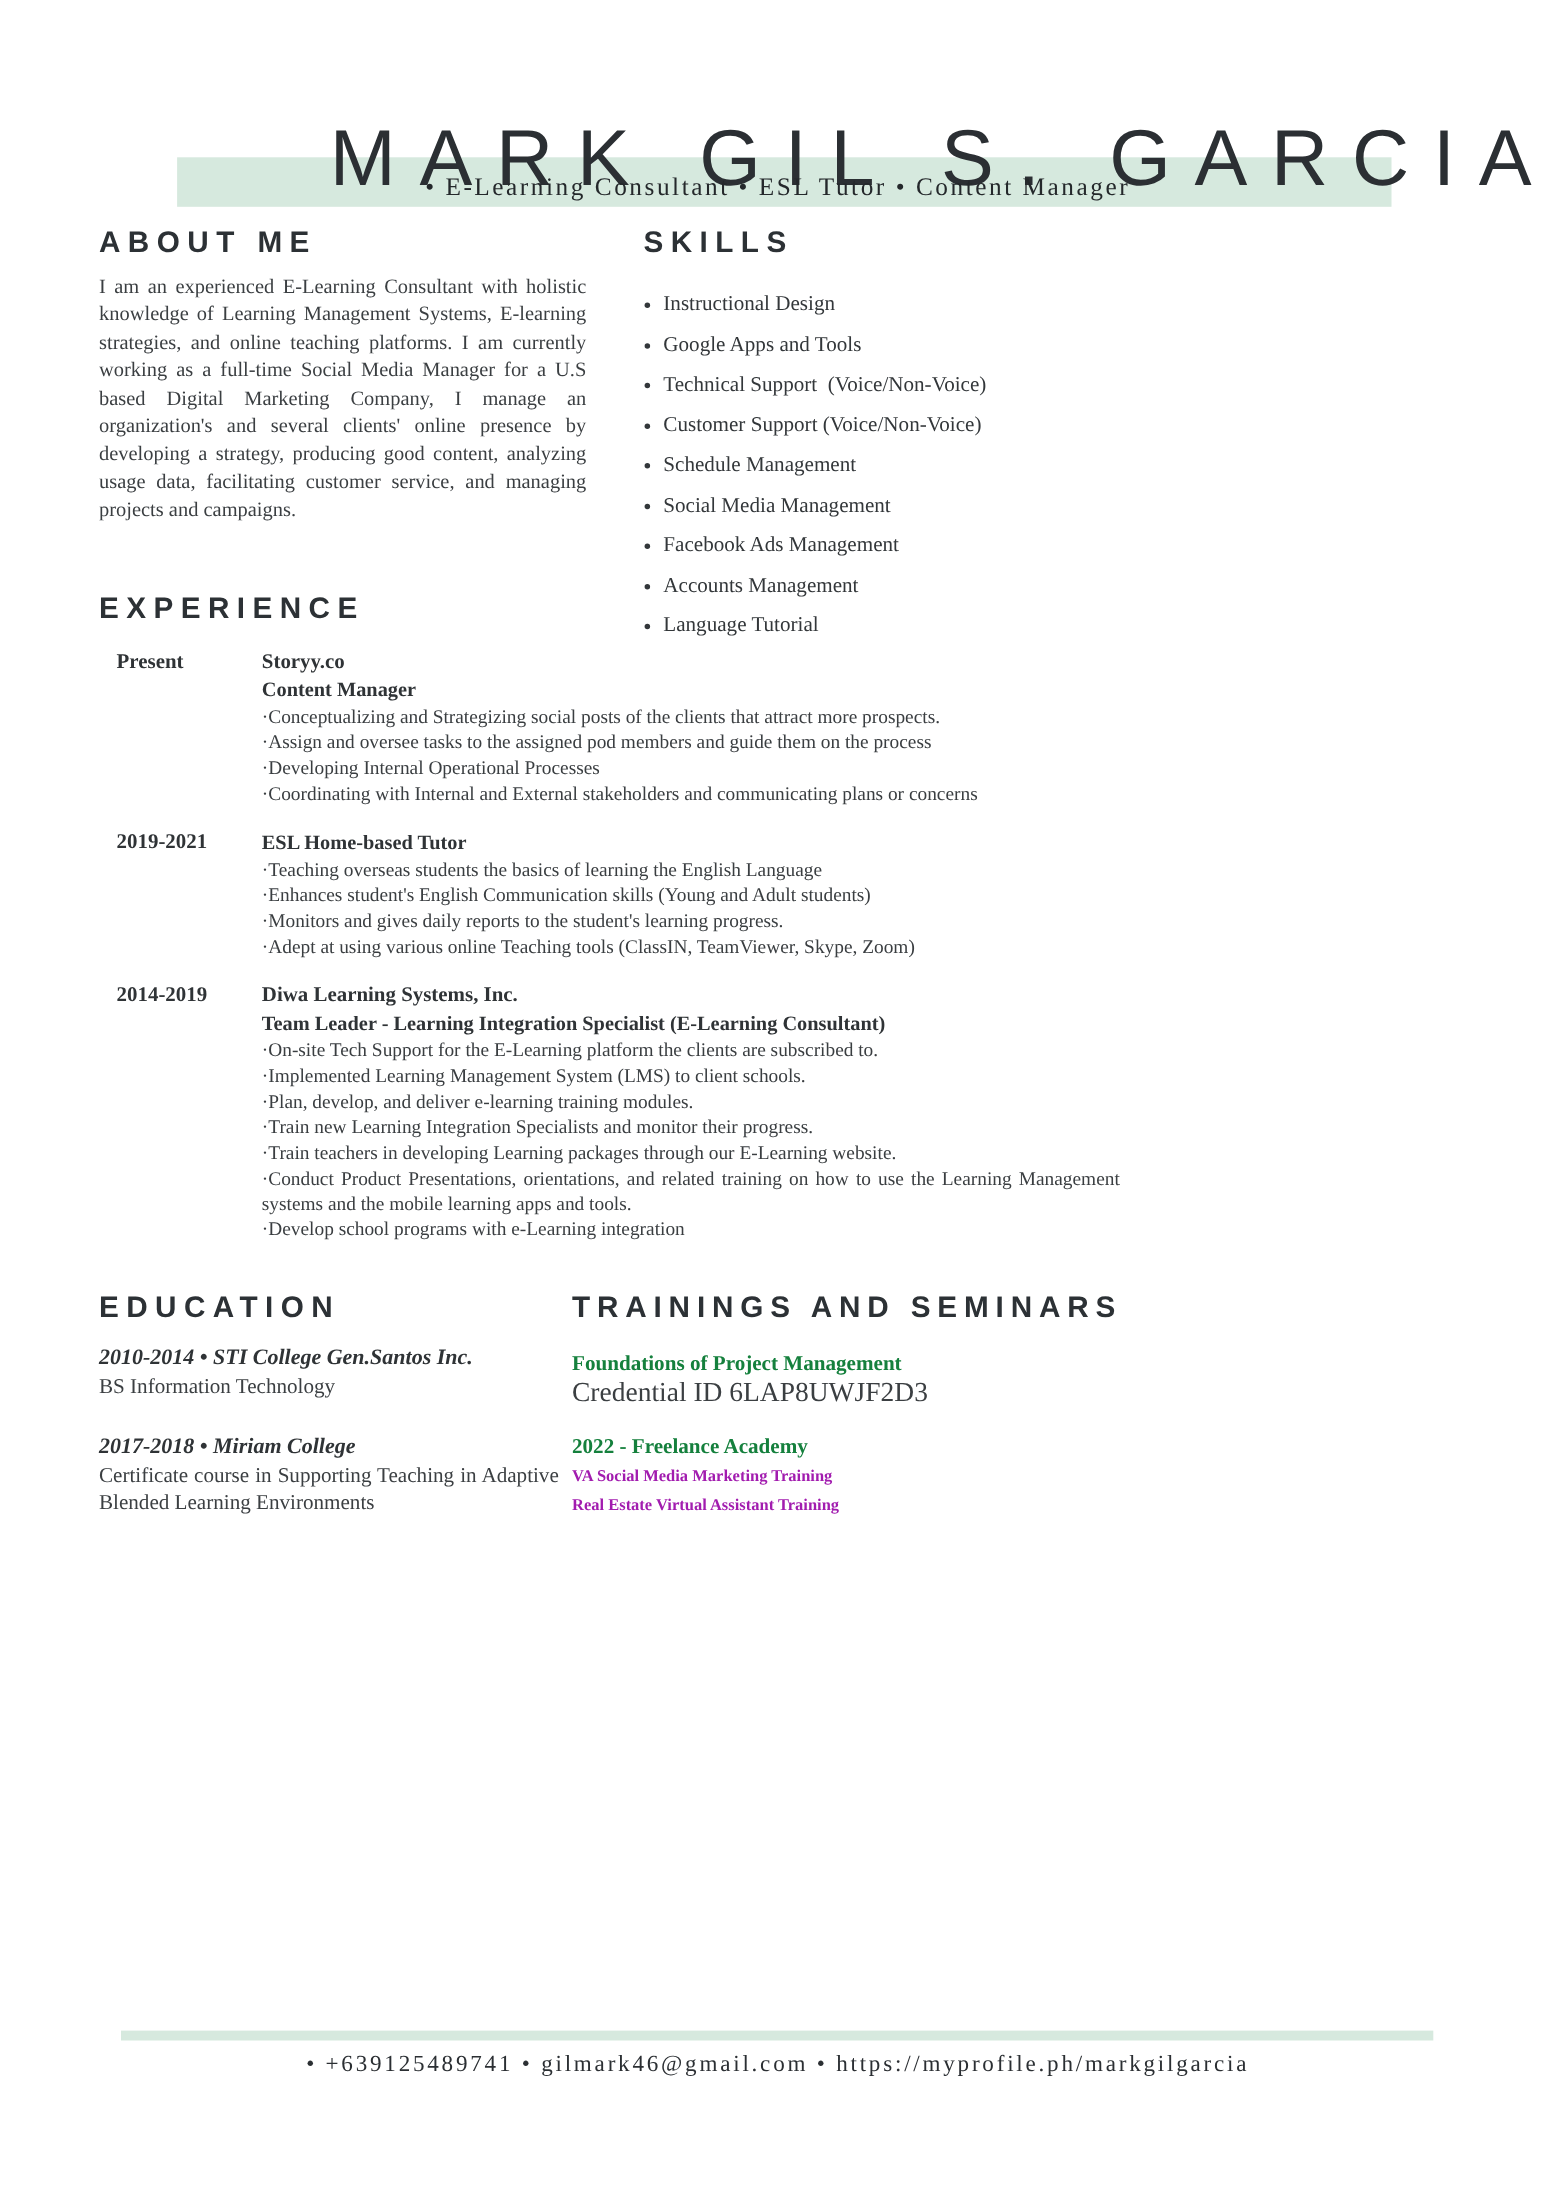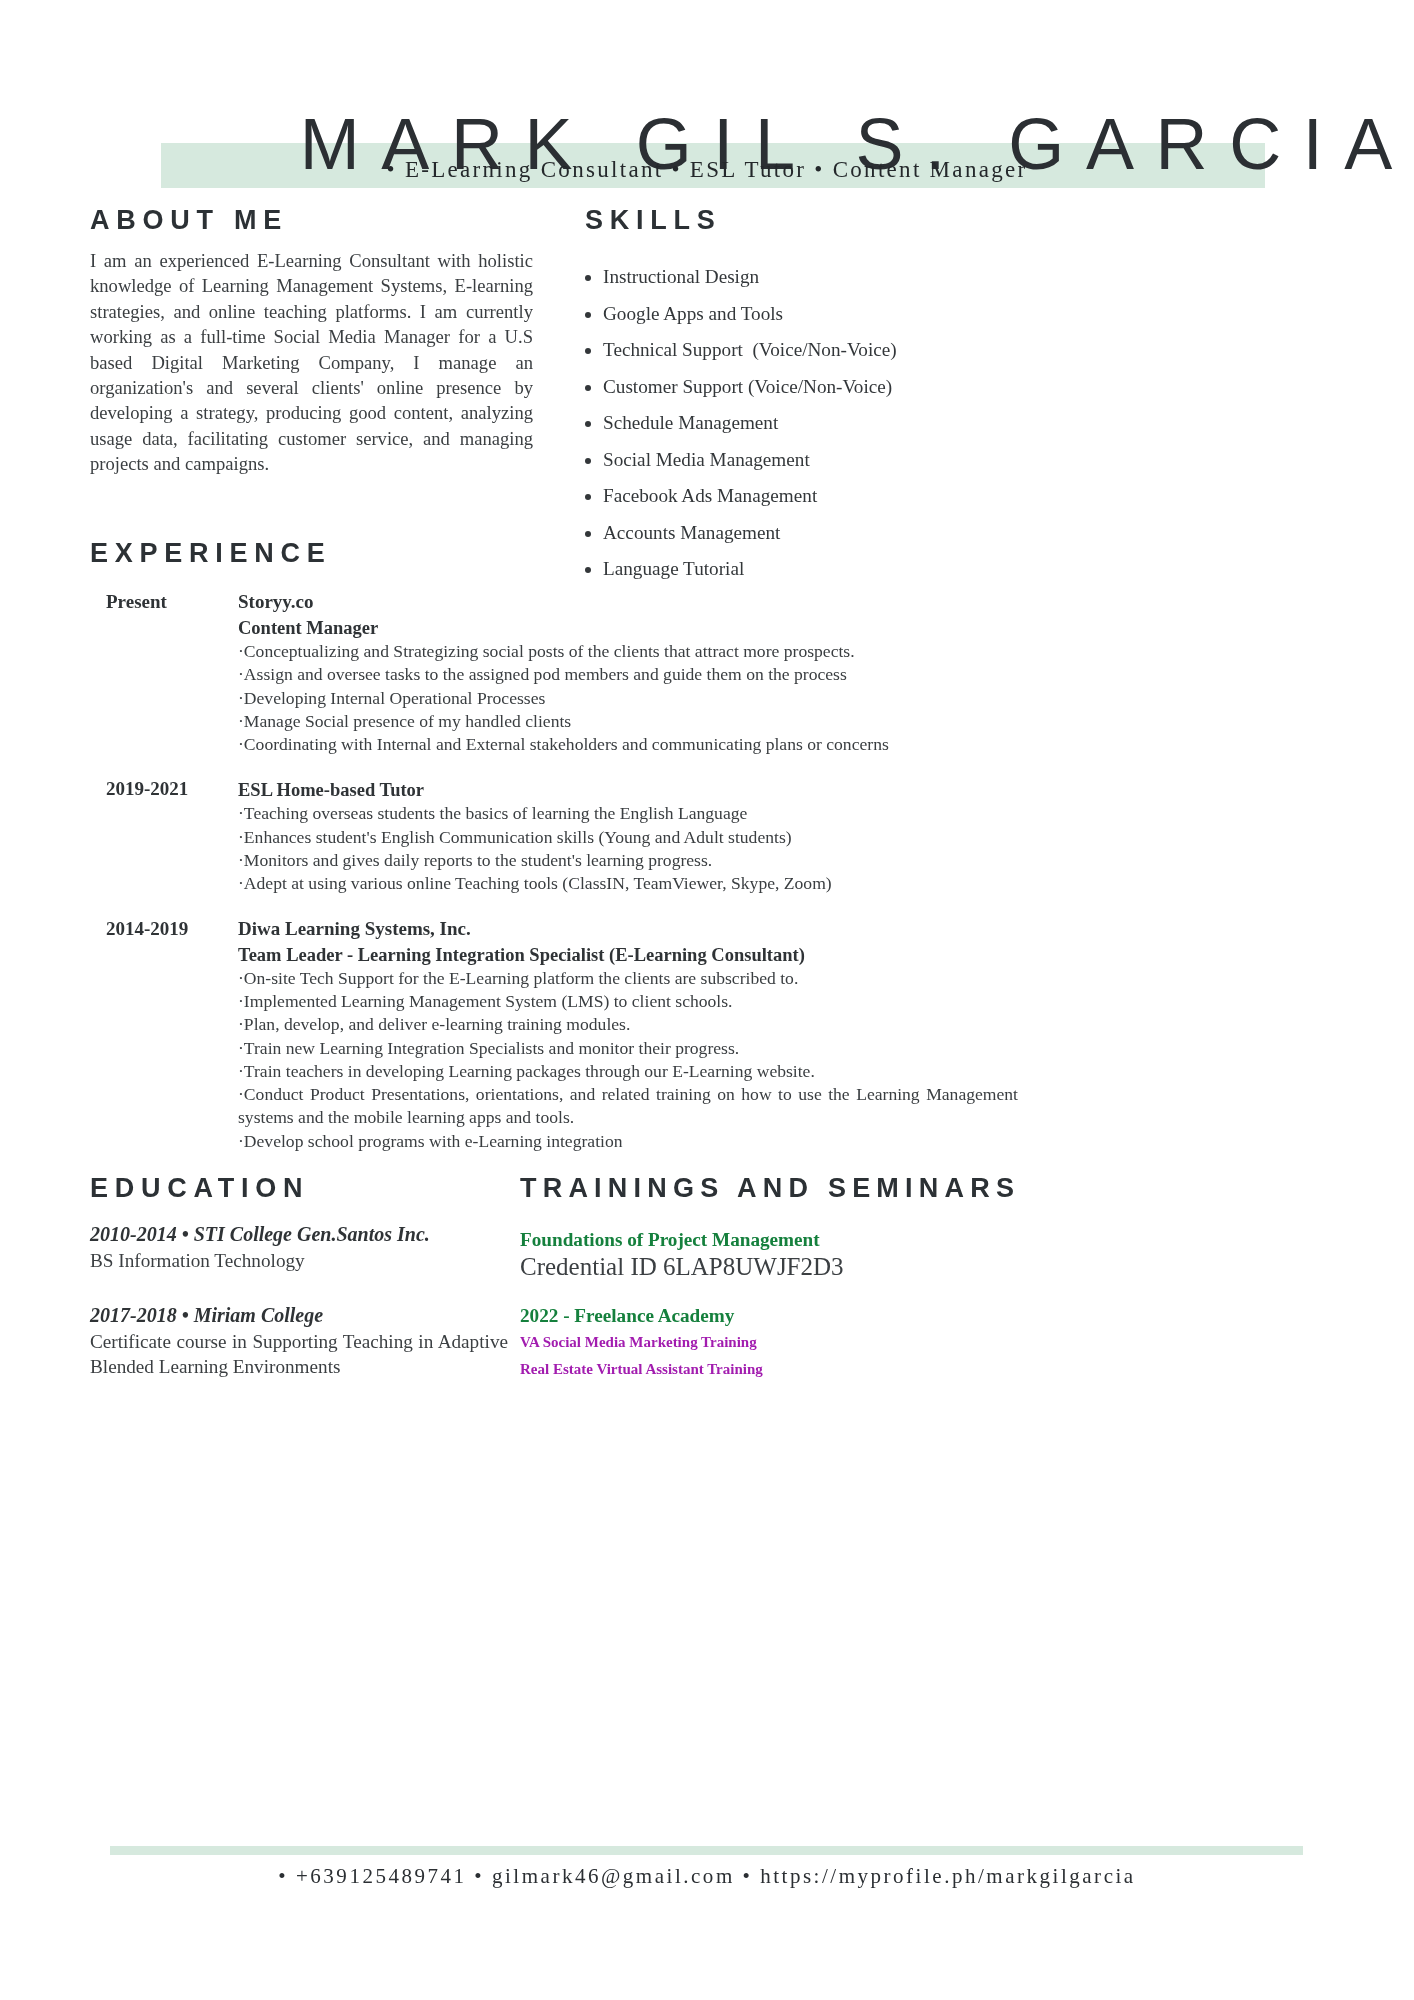--- a/index.html
+++ b/index.html
@@ -147,21 +147,20 @@
 
     <div class="job">
       <div class="period">Present</div>
       <div class="job-body">
         <div class="company">Storyy.co</div>
         <div class="role">Content Manager</div>
         <div class="bullets">
           <div class="bullet">·Conceptualizing and Strategizing social posts of the clients that attract more prospects.</div>
           <div class="bullet">·Assign and oversee tasks to the assigned pod members and guide them on the process</div>
           <div class="bullet">·Developing Internal Operational Processes</div>
-          <div class="bullet">·Manage Social presence of my handled clients</div>
           <div class="bullet">·Coordinating with Internal and External stakeholders and communicating plans or concerns</div>
         </div>
       </div>
     </div>
 
     <div class="job">
       <div class="period">2019-2021</div>
       <div class="job-body">
         <div class="role">ESL Home-based Tutor</div>
         <div class="bullets">

